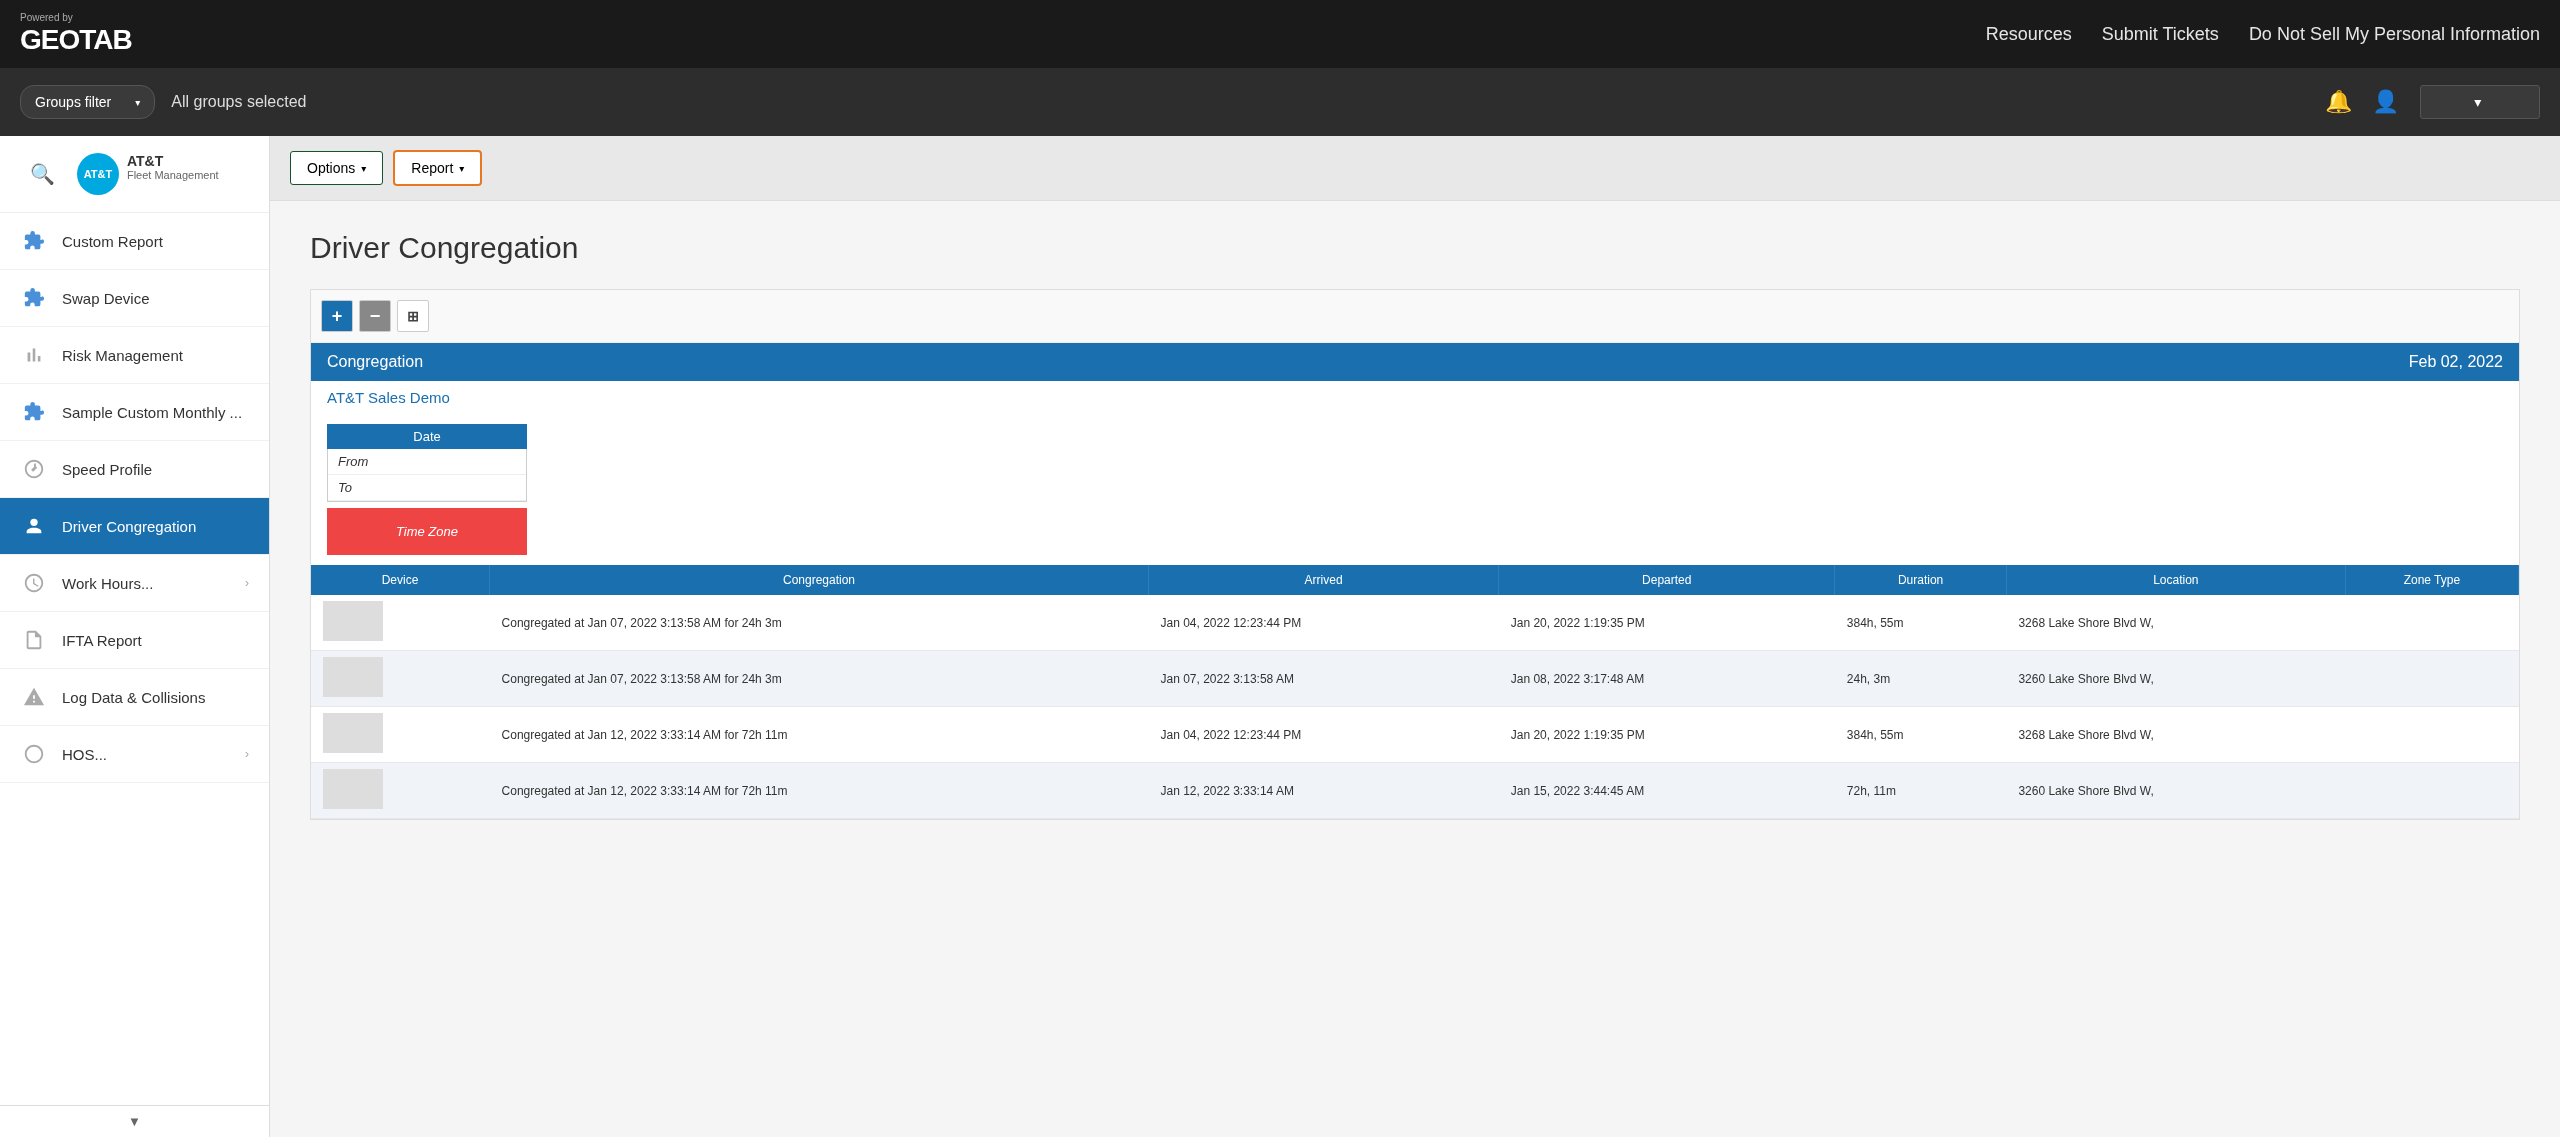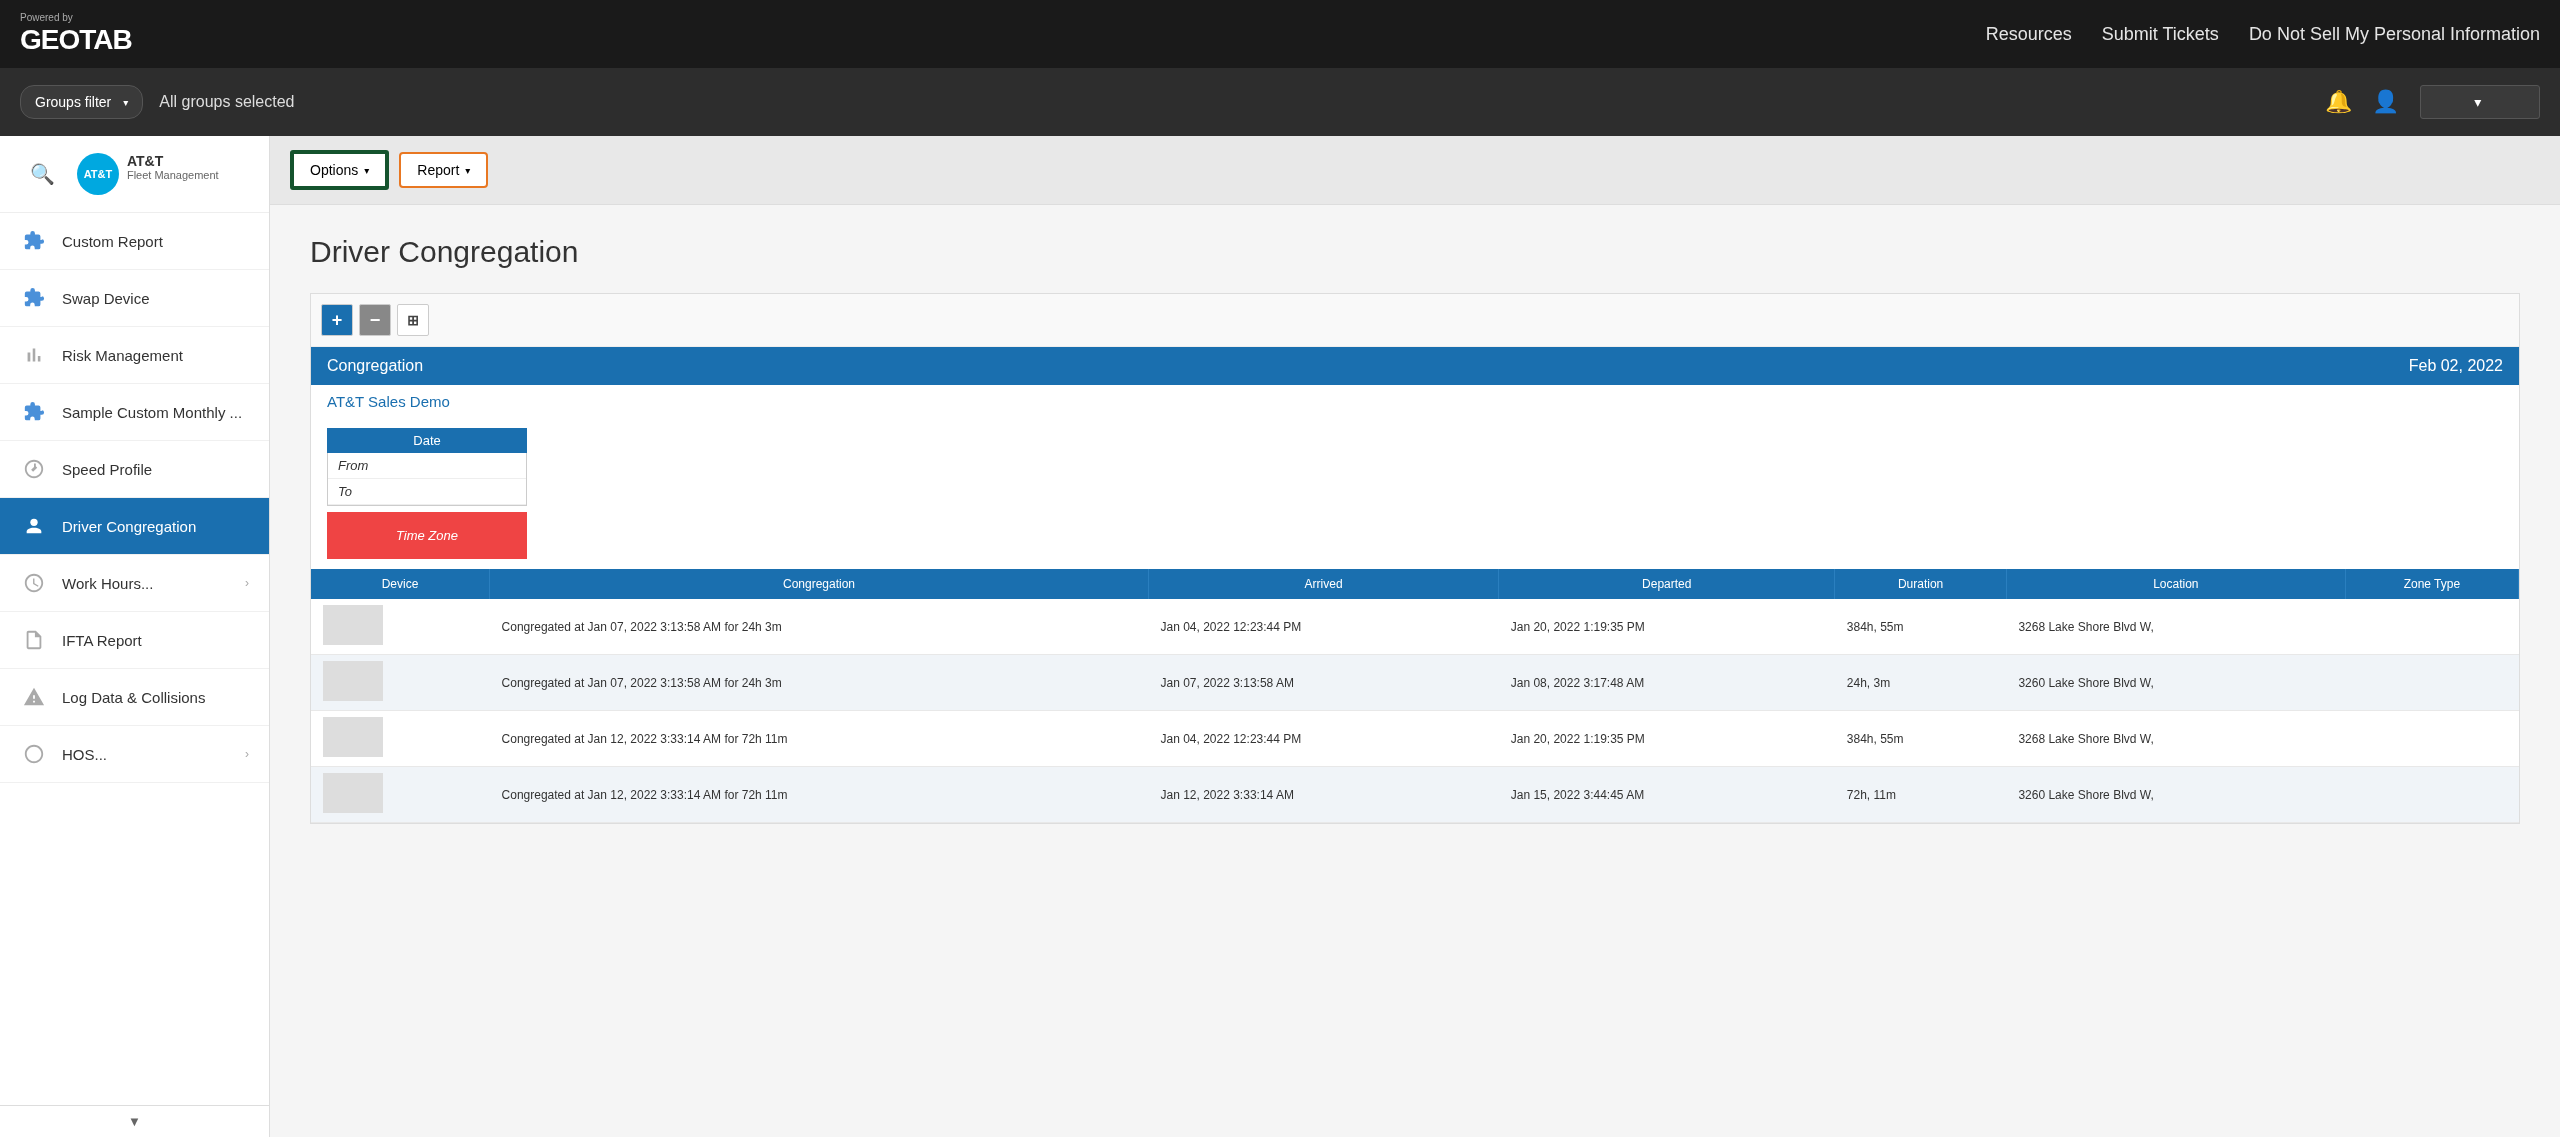--- a/index.html
+++ b/index.html
@@ -59,21 +59,21 @@
     }
     .groups-filter-btn {
       background: #3a3a3a;
       border: 1px solid #555;
       color: white;
       padding: 8px 14px;
       font-size: 14px;
       cursor: pointer;
       display: flex;
       align-items: center;
-      gap: 12px;
+      gap: 24px;
       border-radius: 14px;
     }
     .groups-filter-btn .arrow { font-size: 10px; }
     .all-groups-text {
       color: #ddd;
       font-size: 16px;
     }
     .filter-bar-right {
       margin-left: auto;
       display: flex;
@@ -209,21 +209,21 @@
     .content-toolbar {
       background: #e8e8e8;
       padding: 14px 20px;
       display: flex;
       align-items: center;
       gap: 10px;
       border-bottom: 1px solid #ddd;
     }
     .toolbar-btn {
       background: white;
-      border: 4px solid #14532d;
+      border: 1px solid #14532d;
       padding: 8px 16px;
       font-size: 14px;
       cursor: pointer;
       border-radius: 3px;
       display: flex;
       align-items: center;
       gap: 6px;
     }
     .toolbar-btn.highlighted {
       border: 2px solid #e87722;

